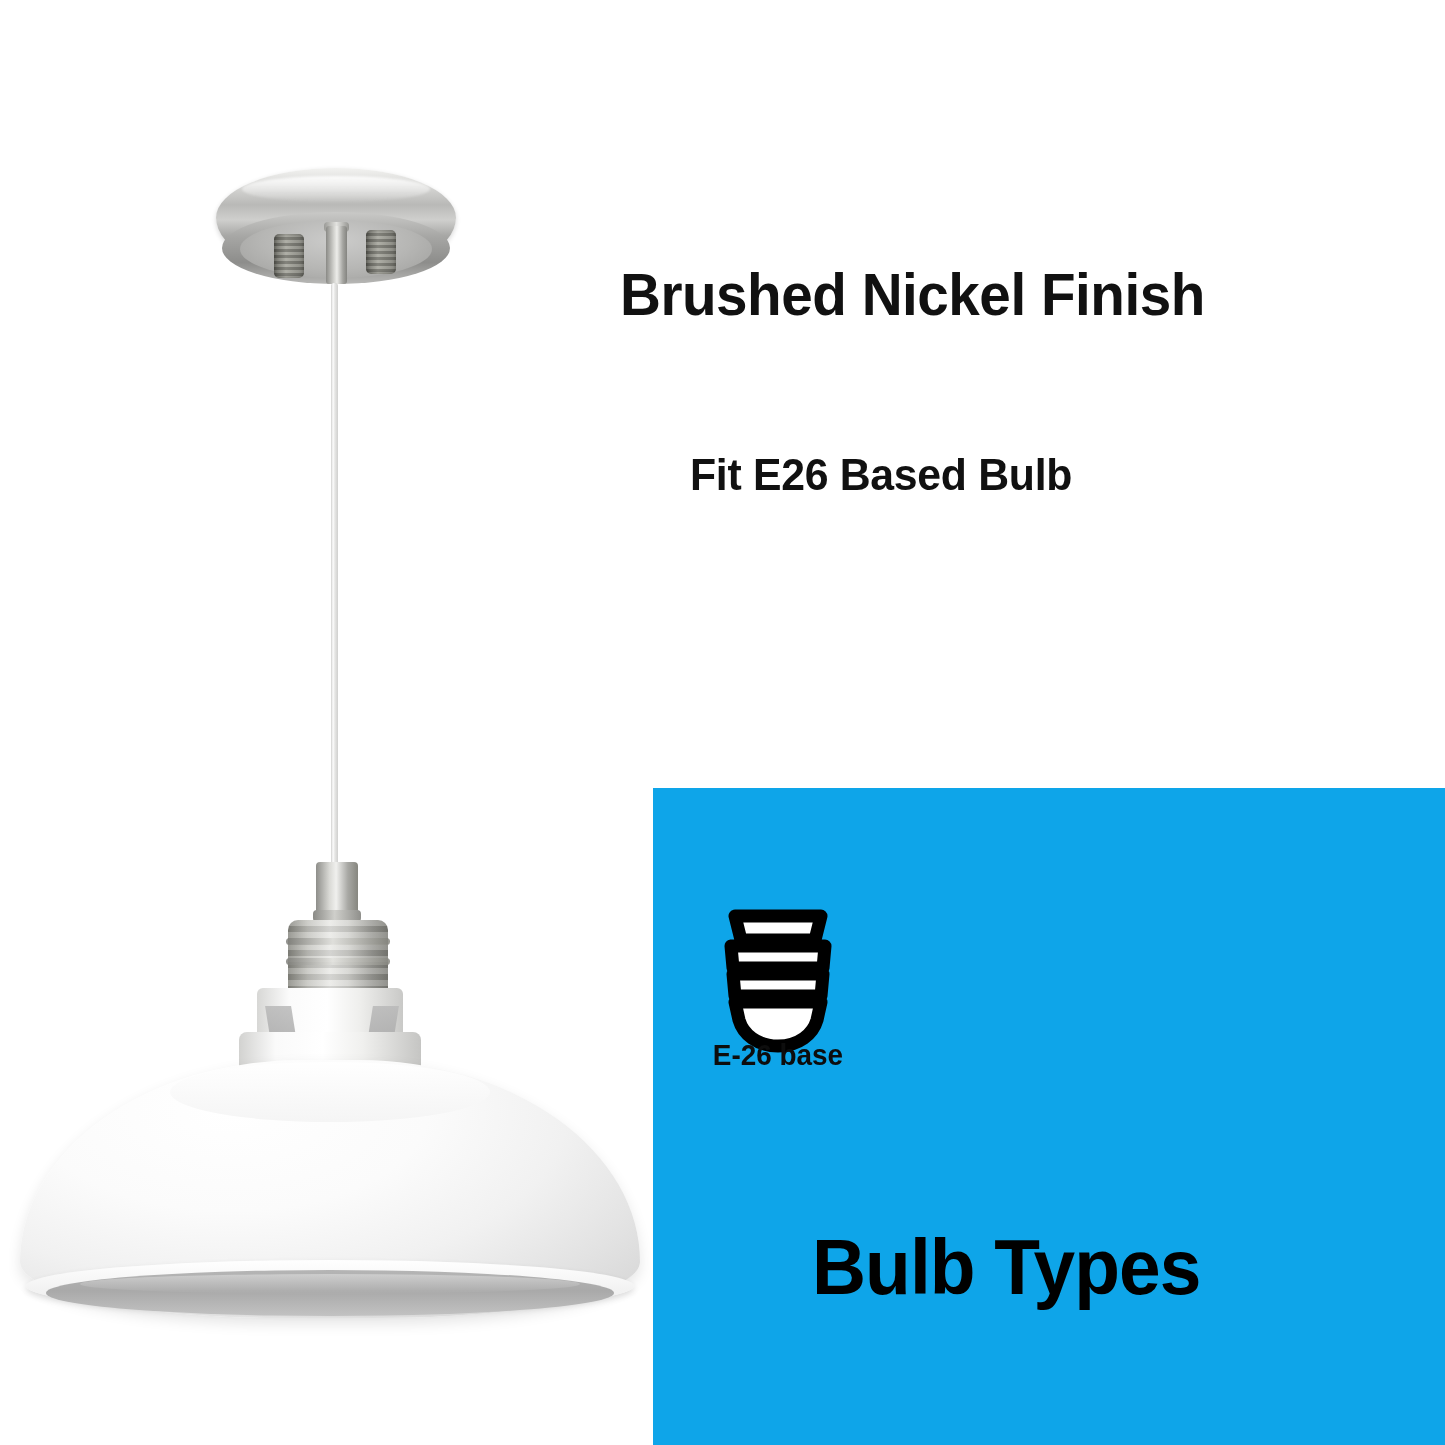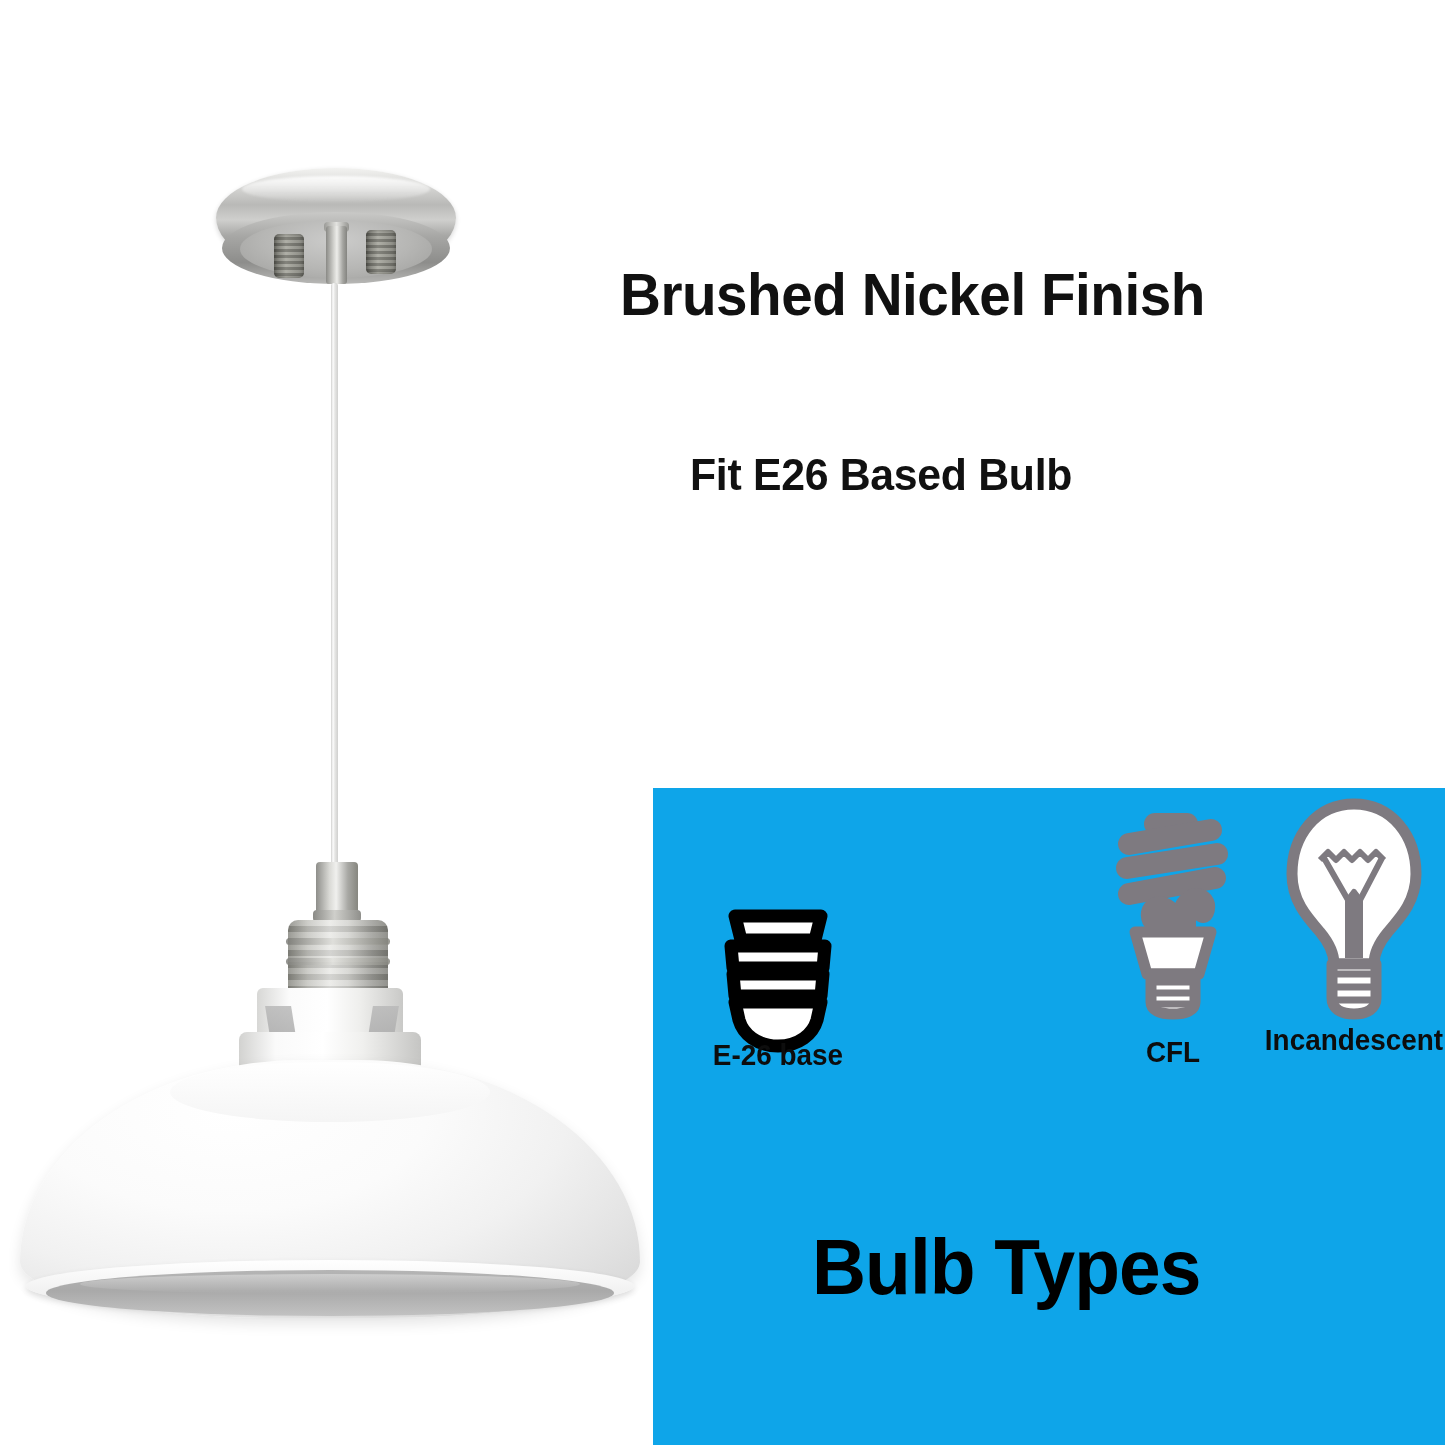--- a/index.html
+++ b/index.html
@@ -251,73 +251,20 @@
               <rect x="16" y="30" width="86" height="12"></rect>
               <rect x="14" y="58" width="90" height="12"></rect>
               <rect x="16" y="86" width="86" height="12"></rect>
             </g>
           </svg>
         </div>
         <div class="bulb-label" style="top:252px;">E-26 base</div>
       </div>
 
 
-      <div class="bulb-cell" style="left:430px;width:180px;">
-        <div class="bulb-art" style="top:14px;">
-          <svg width="132" height="220" viewBox="0 0 132 220" aria-hidden="true">
-            <g fill="none" stroke="#7e7a80" stroke-width="22" stroke-linecap="round">
-              <path d="M48 22 H80"></path>
-              <path d="M22 42 L104 28"></path>
-              <path d="M20 66 L110 52"></path>
-              <path d="M22 92 L108 76"></path>
-              <path d="M46 118 C40 104 58 100 64 114 L64 132"></path>
-              <path d="M96 110 C102 96 84 92 78 106 L78 132"></path>
-            </g>
-            <path d="M28 130 H104 L92 172 H40 Z" fill="#ffffff" stroke="#7e7a80" stroke-width="11" stroke-linejoin="round"></path>
-            <path d="M44 172 H88 V200
-                     C88 208 80 212 66 212
-                     C52 212 44 208 44 200 Z" fill="#ffffff" stroke="#7e7a80" stroke-width="11" stroke-linejoin="round"></path>
-            <g stroke="#7e7a80" stroke-width="7">
-              <line x1="46" y1="180" x2="86" y2="180"></line>
-              <line x1="46" y1="191" x2="86" y2="191"></line>
-              <line x1="47" y1="202" x2="85" y2="202"></line>
-            </g>
-          </svg>
-        </div>
-        <div class="bulb-label" style="top:249px;">CFL</div>
-      </div>
-
-      <div class="bulb-cell" style="left:610px;width:182px;">
-        <div class="bulb-art" style="top:8px;">
-          <svg width="140" height="228" viewBox="0 0 140 228" aria-hidden="true">
-            <path d="M70 8
-                     C108 8 132 40 132 78
-                     C132 104 118 120 104 136
-                     C94 148 90 158 90 168
-                     H50 C50 158 46 148 36 136
-                     C22 120 8 104 8 78
-                     C8 40 32 8 70 8 Z" fill="#ffffff" stroke="#7e7a80" stroke-width="11"></path>
-            <g fill="none" stroke="#7e7a80" stroke-width="6" stroke-linejoin="round">
-              <path d="M36 64 L44 56 L52 64 L60 56 L68 64 L76 56 L84 64 L92 56 L100 64"></path>
-              <path d="M40 62 L64 104 M98 62 L76 104"></path>
-              <path d="M64 104 L70 96 L76 104"></path>
-              <path d="M64 104 L64 162 M76 104 L76 162"></path>
-              <path d="M70 100 L70 162"></path>
-            </g>
-            <path d="M48 168 H92 V202
-                     C92 212 84 218 70 218
-                     C56 218 48 212 48 202 Z" fill="#ffffff" stroke="#7e7a80" stroke-width="11" stroke-linejoin="round"></path>
-            <g stroke="#7e7a80" stroke-width="7">
-              <line x1="50" y1="178" x2="90" y2="178"></line>
-              <line x1="50" y1="191" x2="90" y2="191"></line>
-              <line x1="52" y1="204" x2="88" y2="204"></line>
-            </g>
-          </svg>
-        </div>
-        <div class="bulb-label" style="top:237px;">Incandescent</div>
-      </div>
+
 
     </div>
   </div>
 
   <div class="panel-title">Bulb Types</div>
 
 </div>
 
 </body></html>

